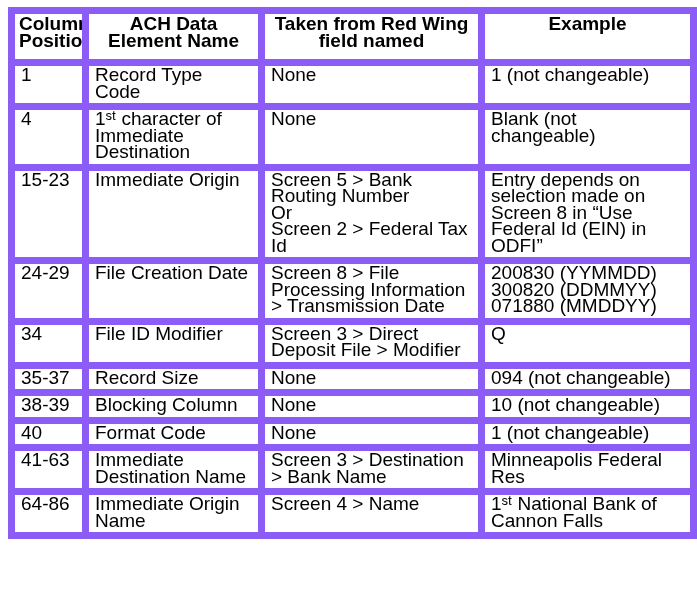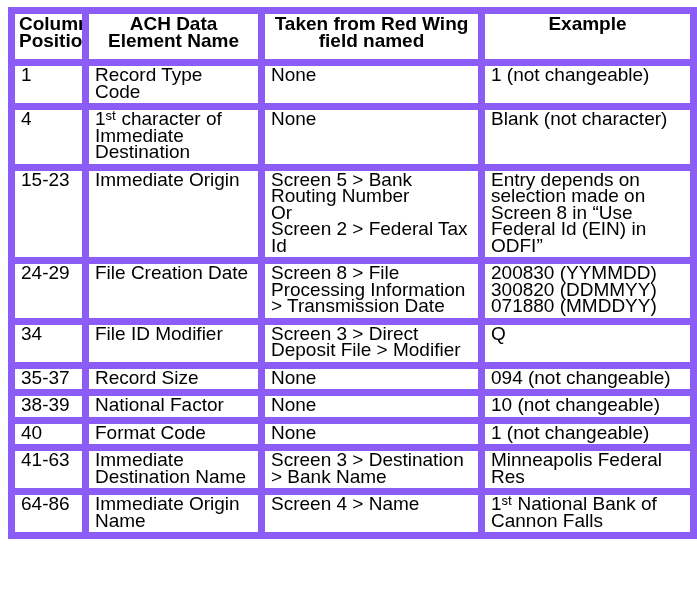--- a/index.html
+++ b/index.html
@@ -76,21 +76,21 @@
         <tr>
     <td>1</td>
     <td>Record Type Code</td>
     <td>None</td>
     <td>1 (not changeable)</td>
   </tr>
         <tr>
     <td>4</td>
     <td>1ˢᵗ character of Immediate Destination</td>
     <td>None</td>
-    <td>Blank (not character)</td>
+    <td>Blank (not changeable)</td>
   </tr>
         <tr>
     <td>15-23</td>
     <td>Immediate Origin</td>
     <td>Screen 5 &gt; Bank Routing Number
 Or
 Screen 2 &gt; Federal Tax Id</td>
     <td>Entry depends on selection made on Screen 8 in “Use Federal Id (EIN) in ODFI”</td>
   </tr>
         <tr>
@@ -108,21 +108,21 @@
     <td>Q</td>
   </tr>
         <tr>
     <td>35-37</td>
     <td>Record Size</td>
     <td>None</td>
     <td>094 (not changeable)</td>
   </tr>
         <tr>
     <td>38-39</td>
-    <td>National Factor</td>
+    <td>Blocking Column</td>
     <td>None</td>
     <td>10 (not changeable)</td>
   </tr>
         <tr>
     <td>40</td>
     <td>Format Code</td>
     <td>None</td>
     <td>1 (not changeable)</td>
   </tr>
         <tr>

